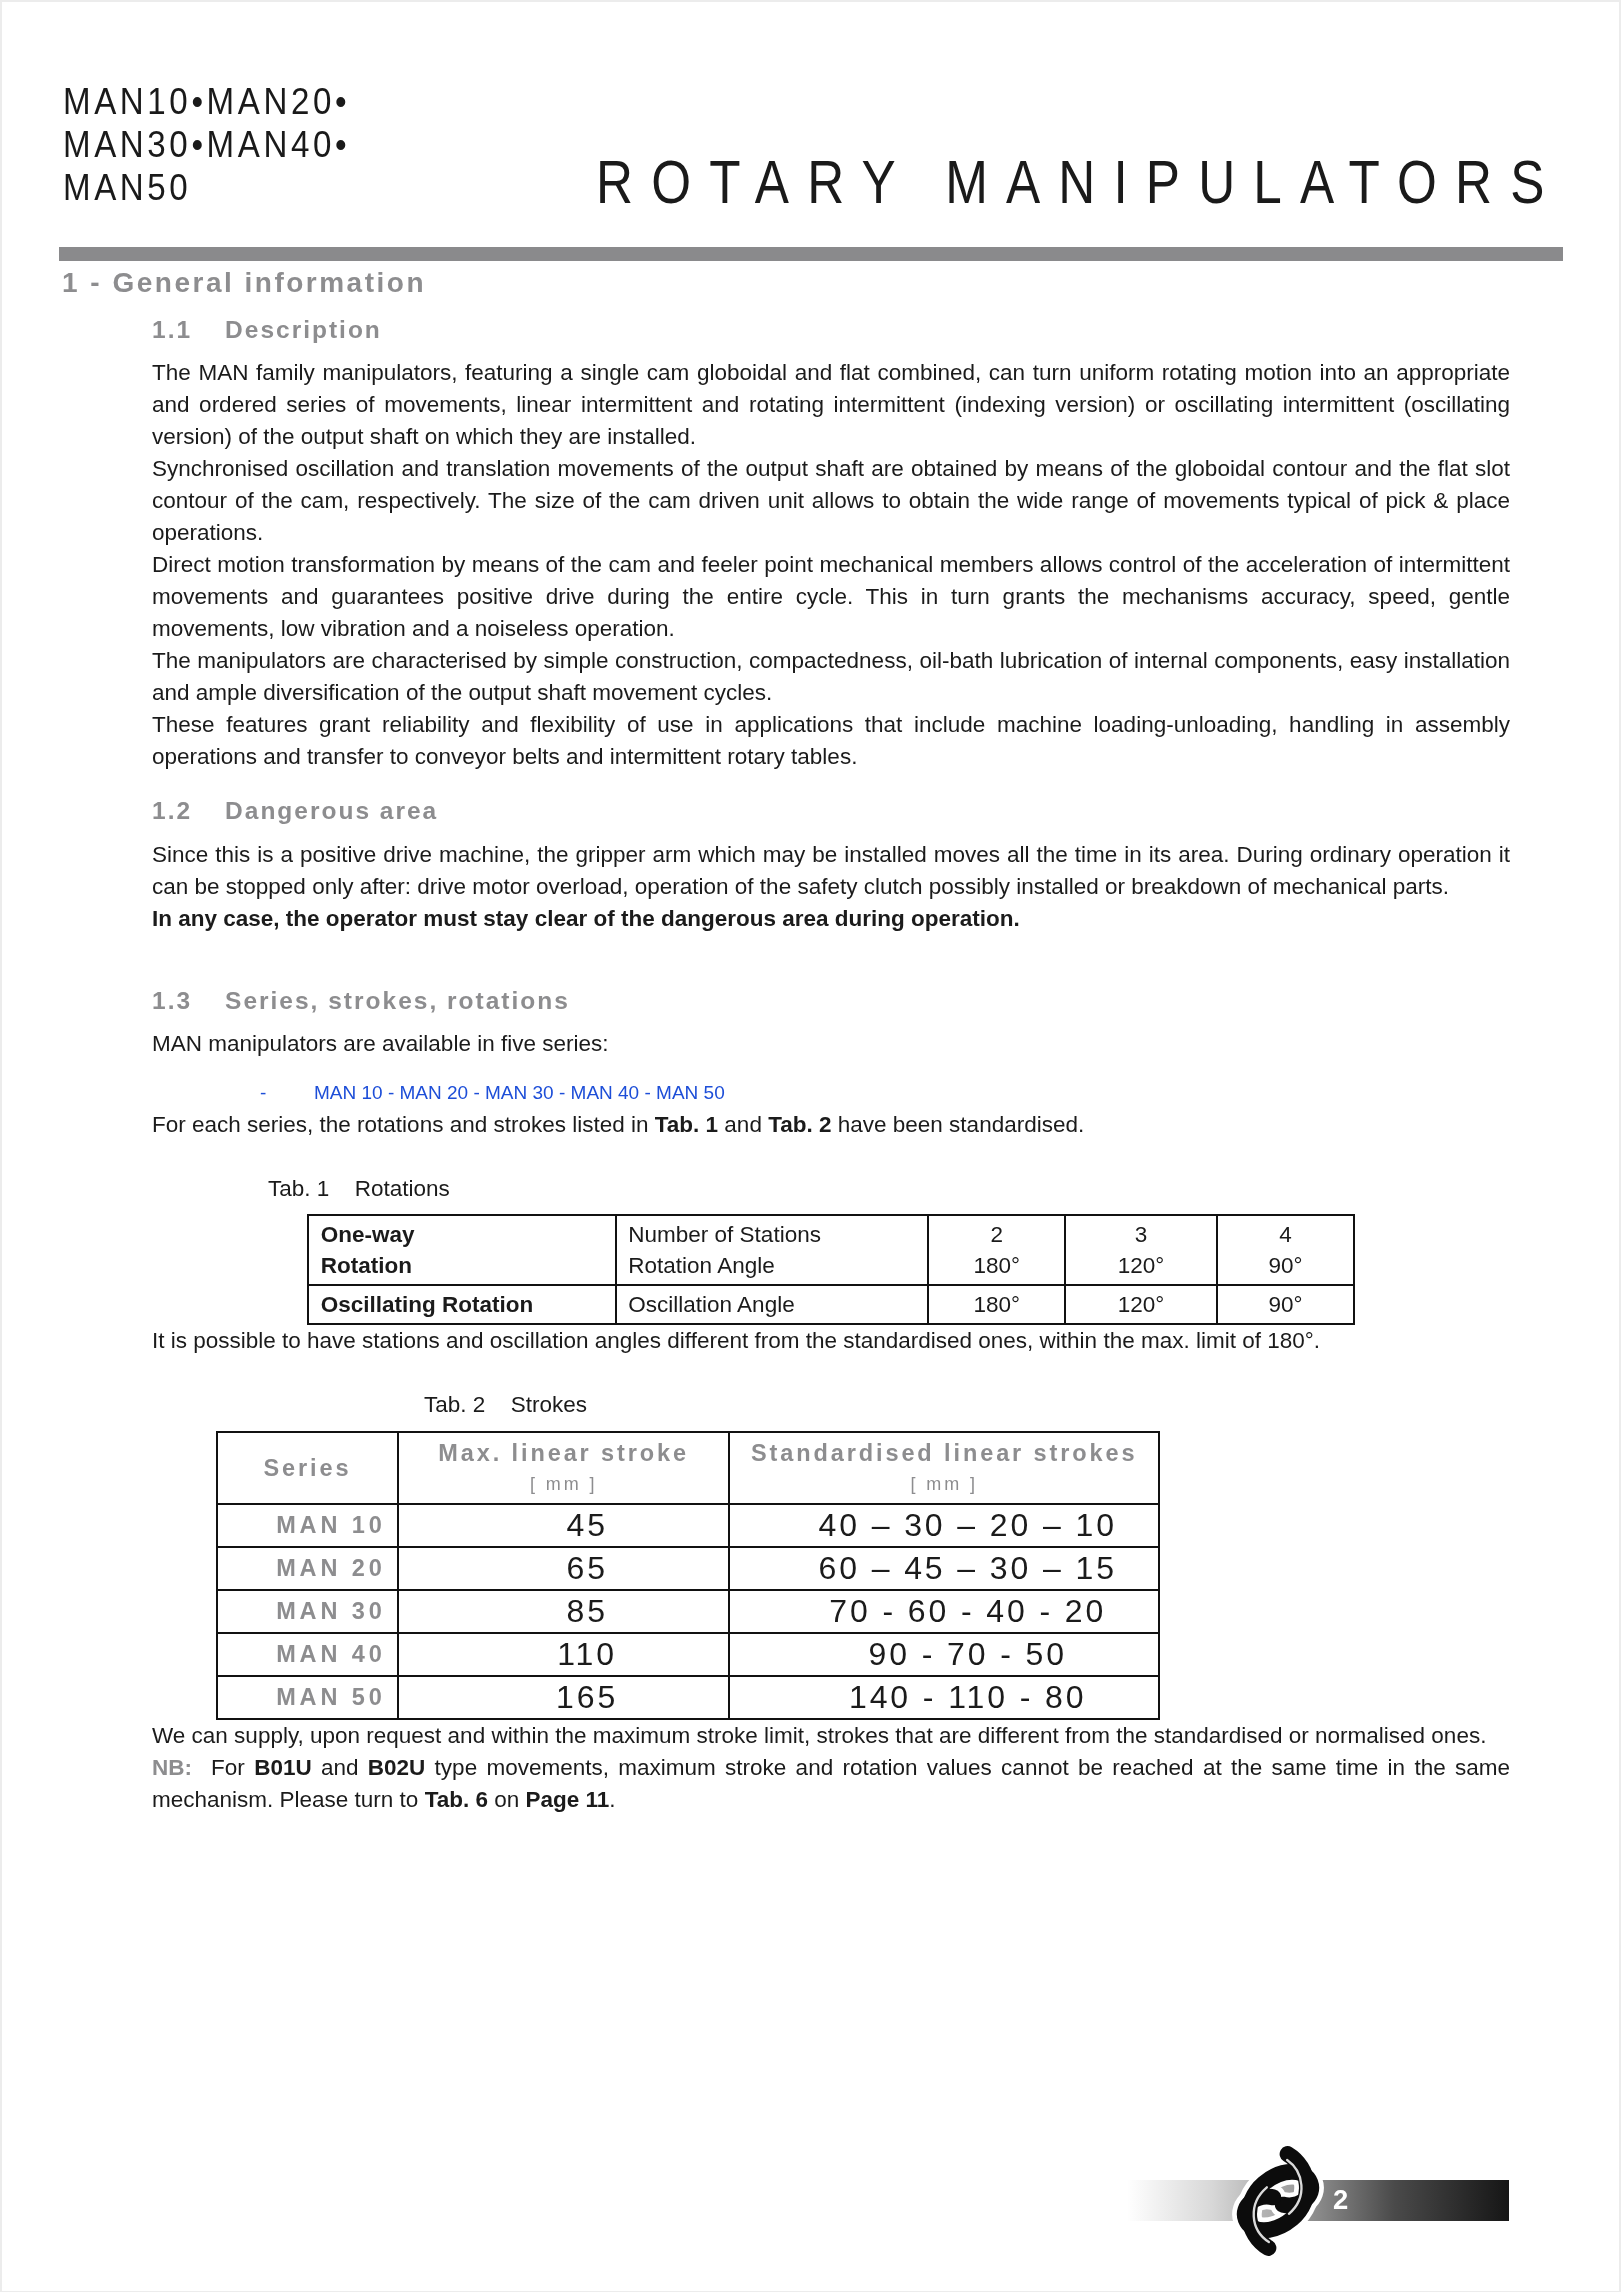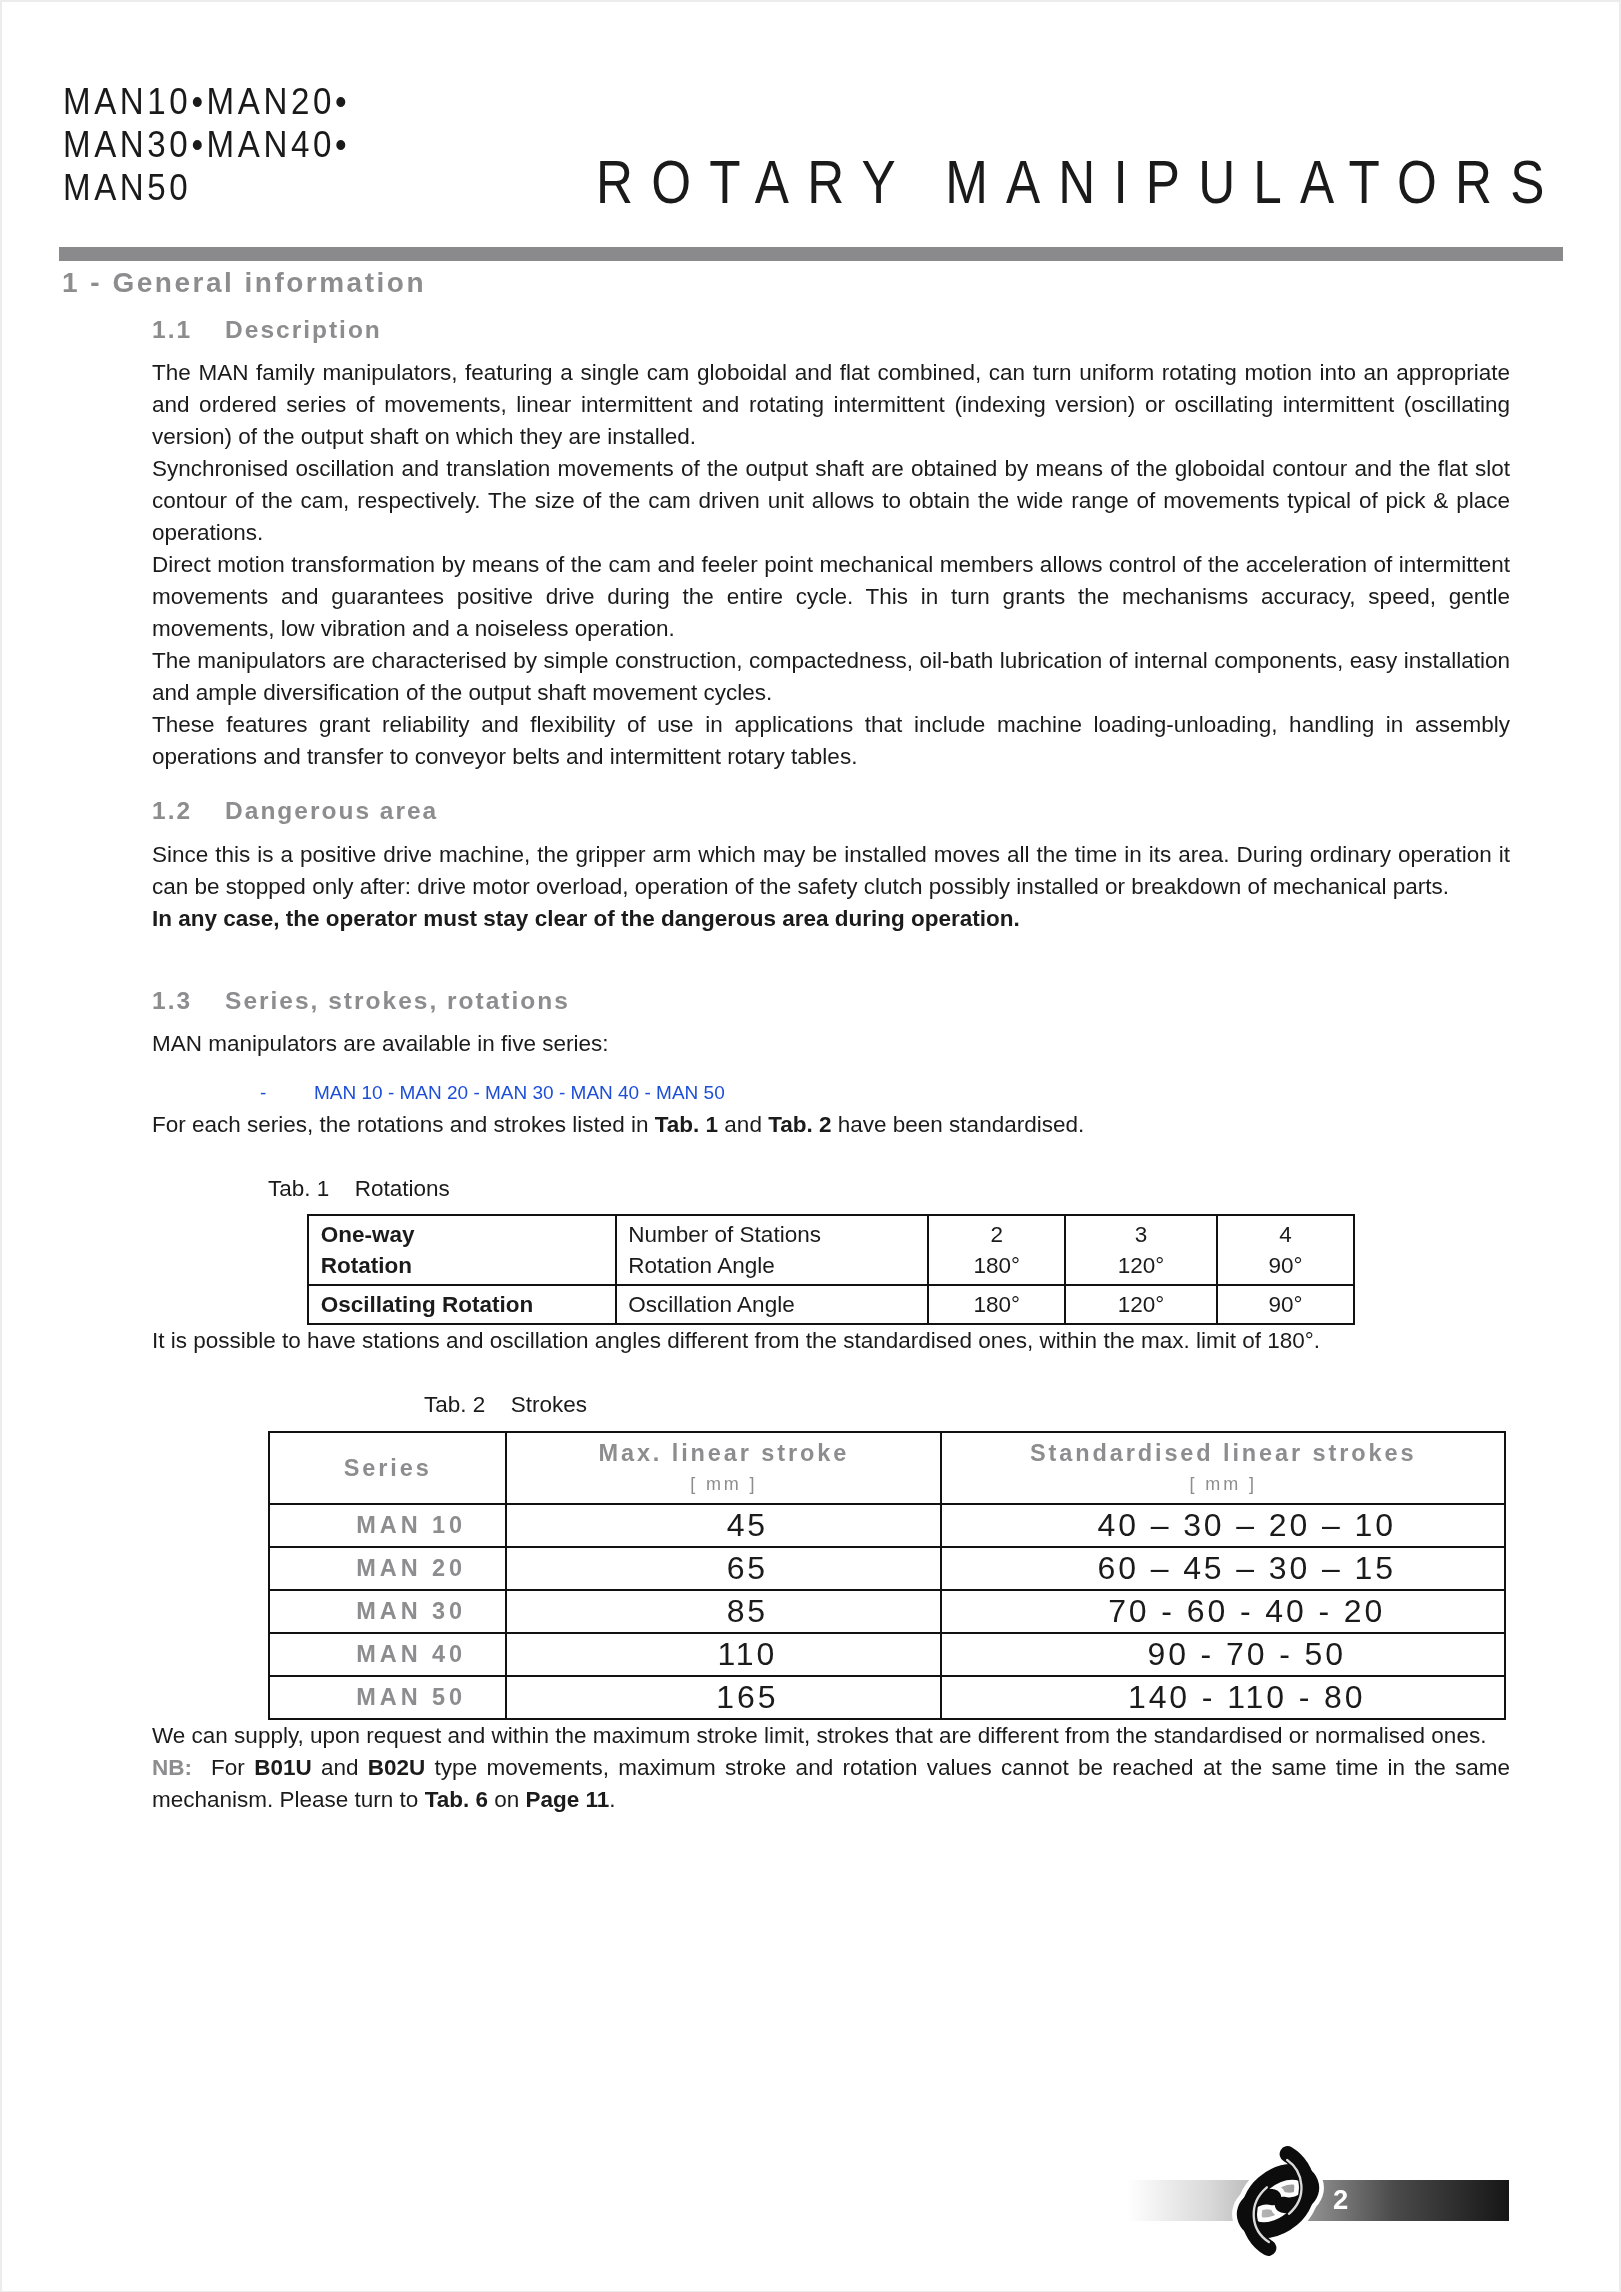--- a/index.html
+++ b/index.html
@@ -52,21 +52,21 @@
   
   table.t1{
     margin-left:155px;width:1048px;border-collapse:collapse;
     font-size:22.5px;color:#1b1b1b;table-layout:fixed;
   }
   table.t1 td{border:2.9px solid #111;padding:2.9px 11.8px;line-height:31px;vertical-align:middle;}
   table.t1 td.lbl{font-weight:bold;}
   table.t1 td.ctr{text-align:center;padding:2.9px 3.9px;}
   
   table.t2{
-    margin-left:116px;width:1238px;border-collapse:collapse;
+    margin-left:64px;width:944px;border-collapse:collapse;
     table-layout:fixed;color:#1b1b1b;
   }
   table.t2 td{border:2.9px solid #111;text-align:center;vertical-align:middle;padding-left:48px;}
   table.t2 .hd1{font-size:23.5px;font-weight:bold;color:#8d8d8f;letter-spacing:2.9px;line-height:33px;}
   table.t2 .hd2{font-size:18px;color:#8d8d8f;letter-spacing:2.9px;line-height:29px;}
   table.t2 td.hdr{padding:3.9px 5.9px;}
   table.t2 td.series{font-size:23.5px;font-weight:bold;color:#8d8d8f;letter-spacing:3.9px;height:39px;}
   table.t2 td.val{font-size:32px;letter-spacing:2.9px;height:39px;}
   .note-after{margin-top:19.6px;}
   .closing{margin-top:29px;}

